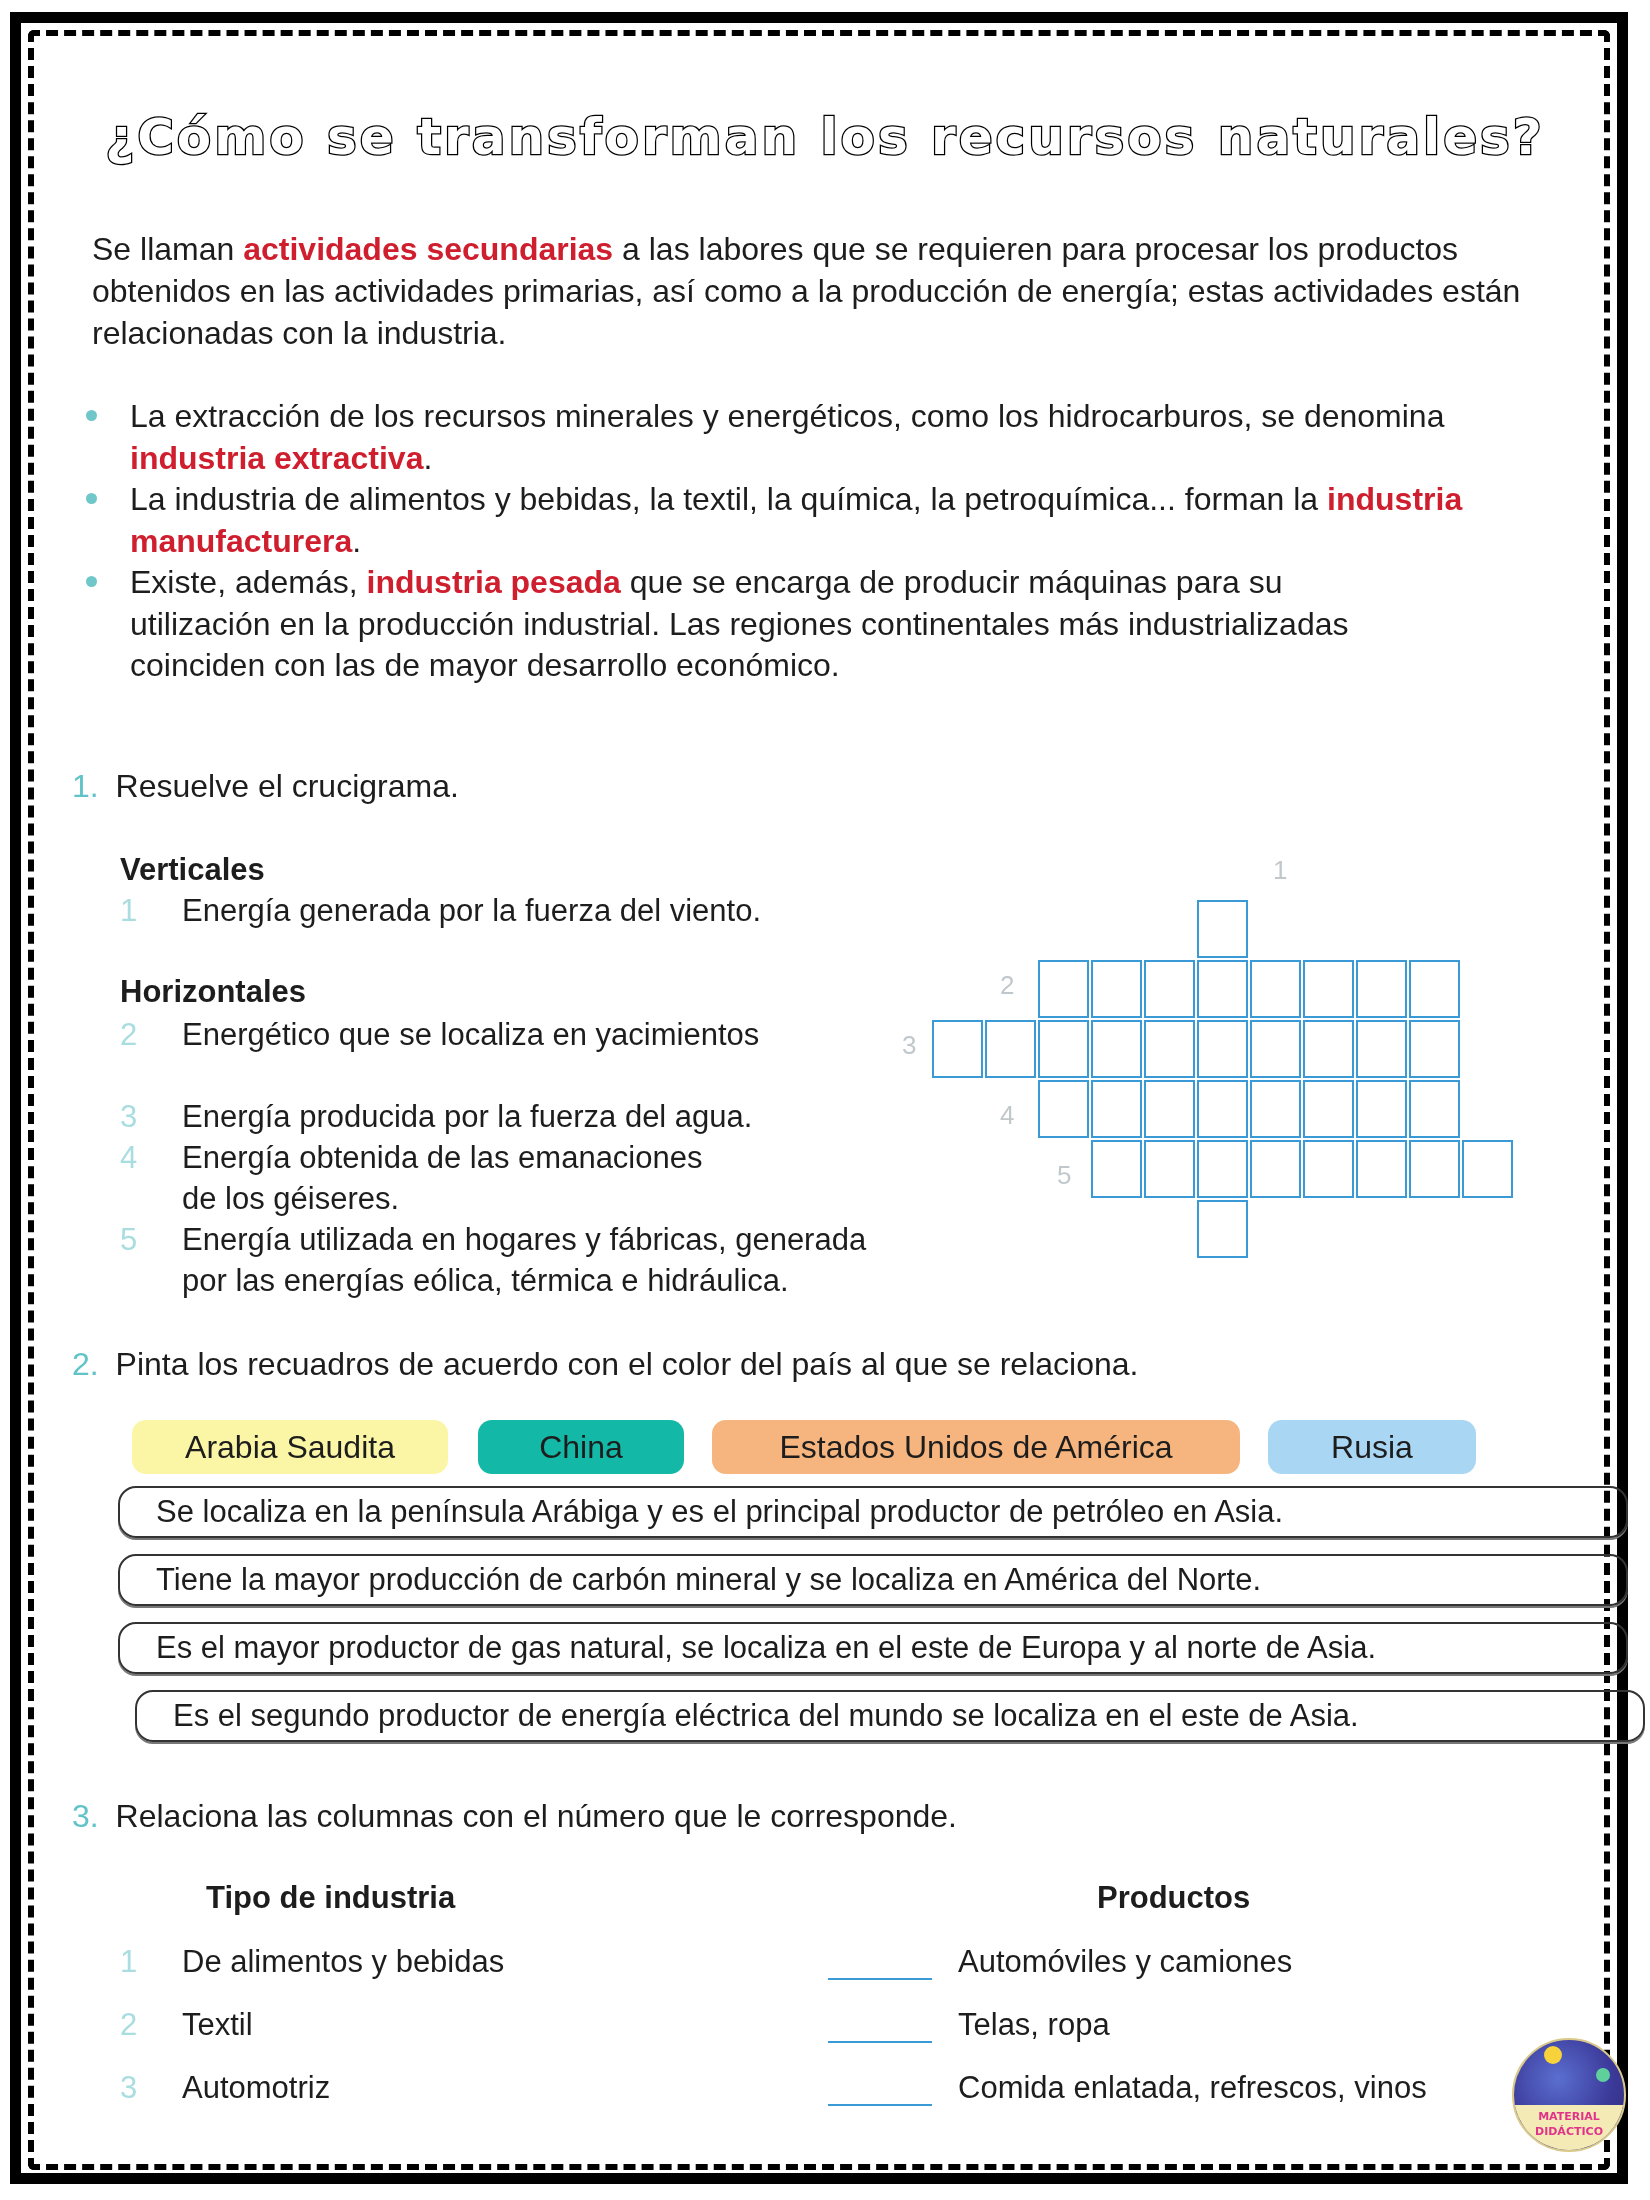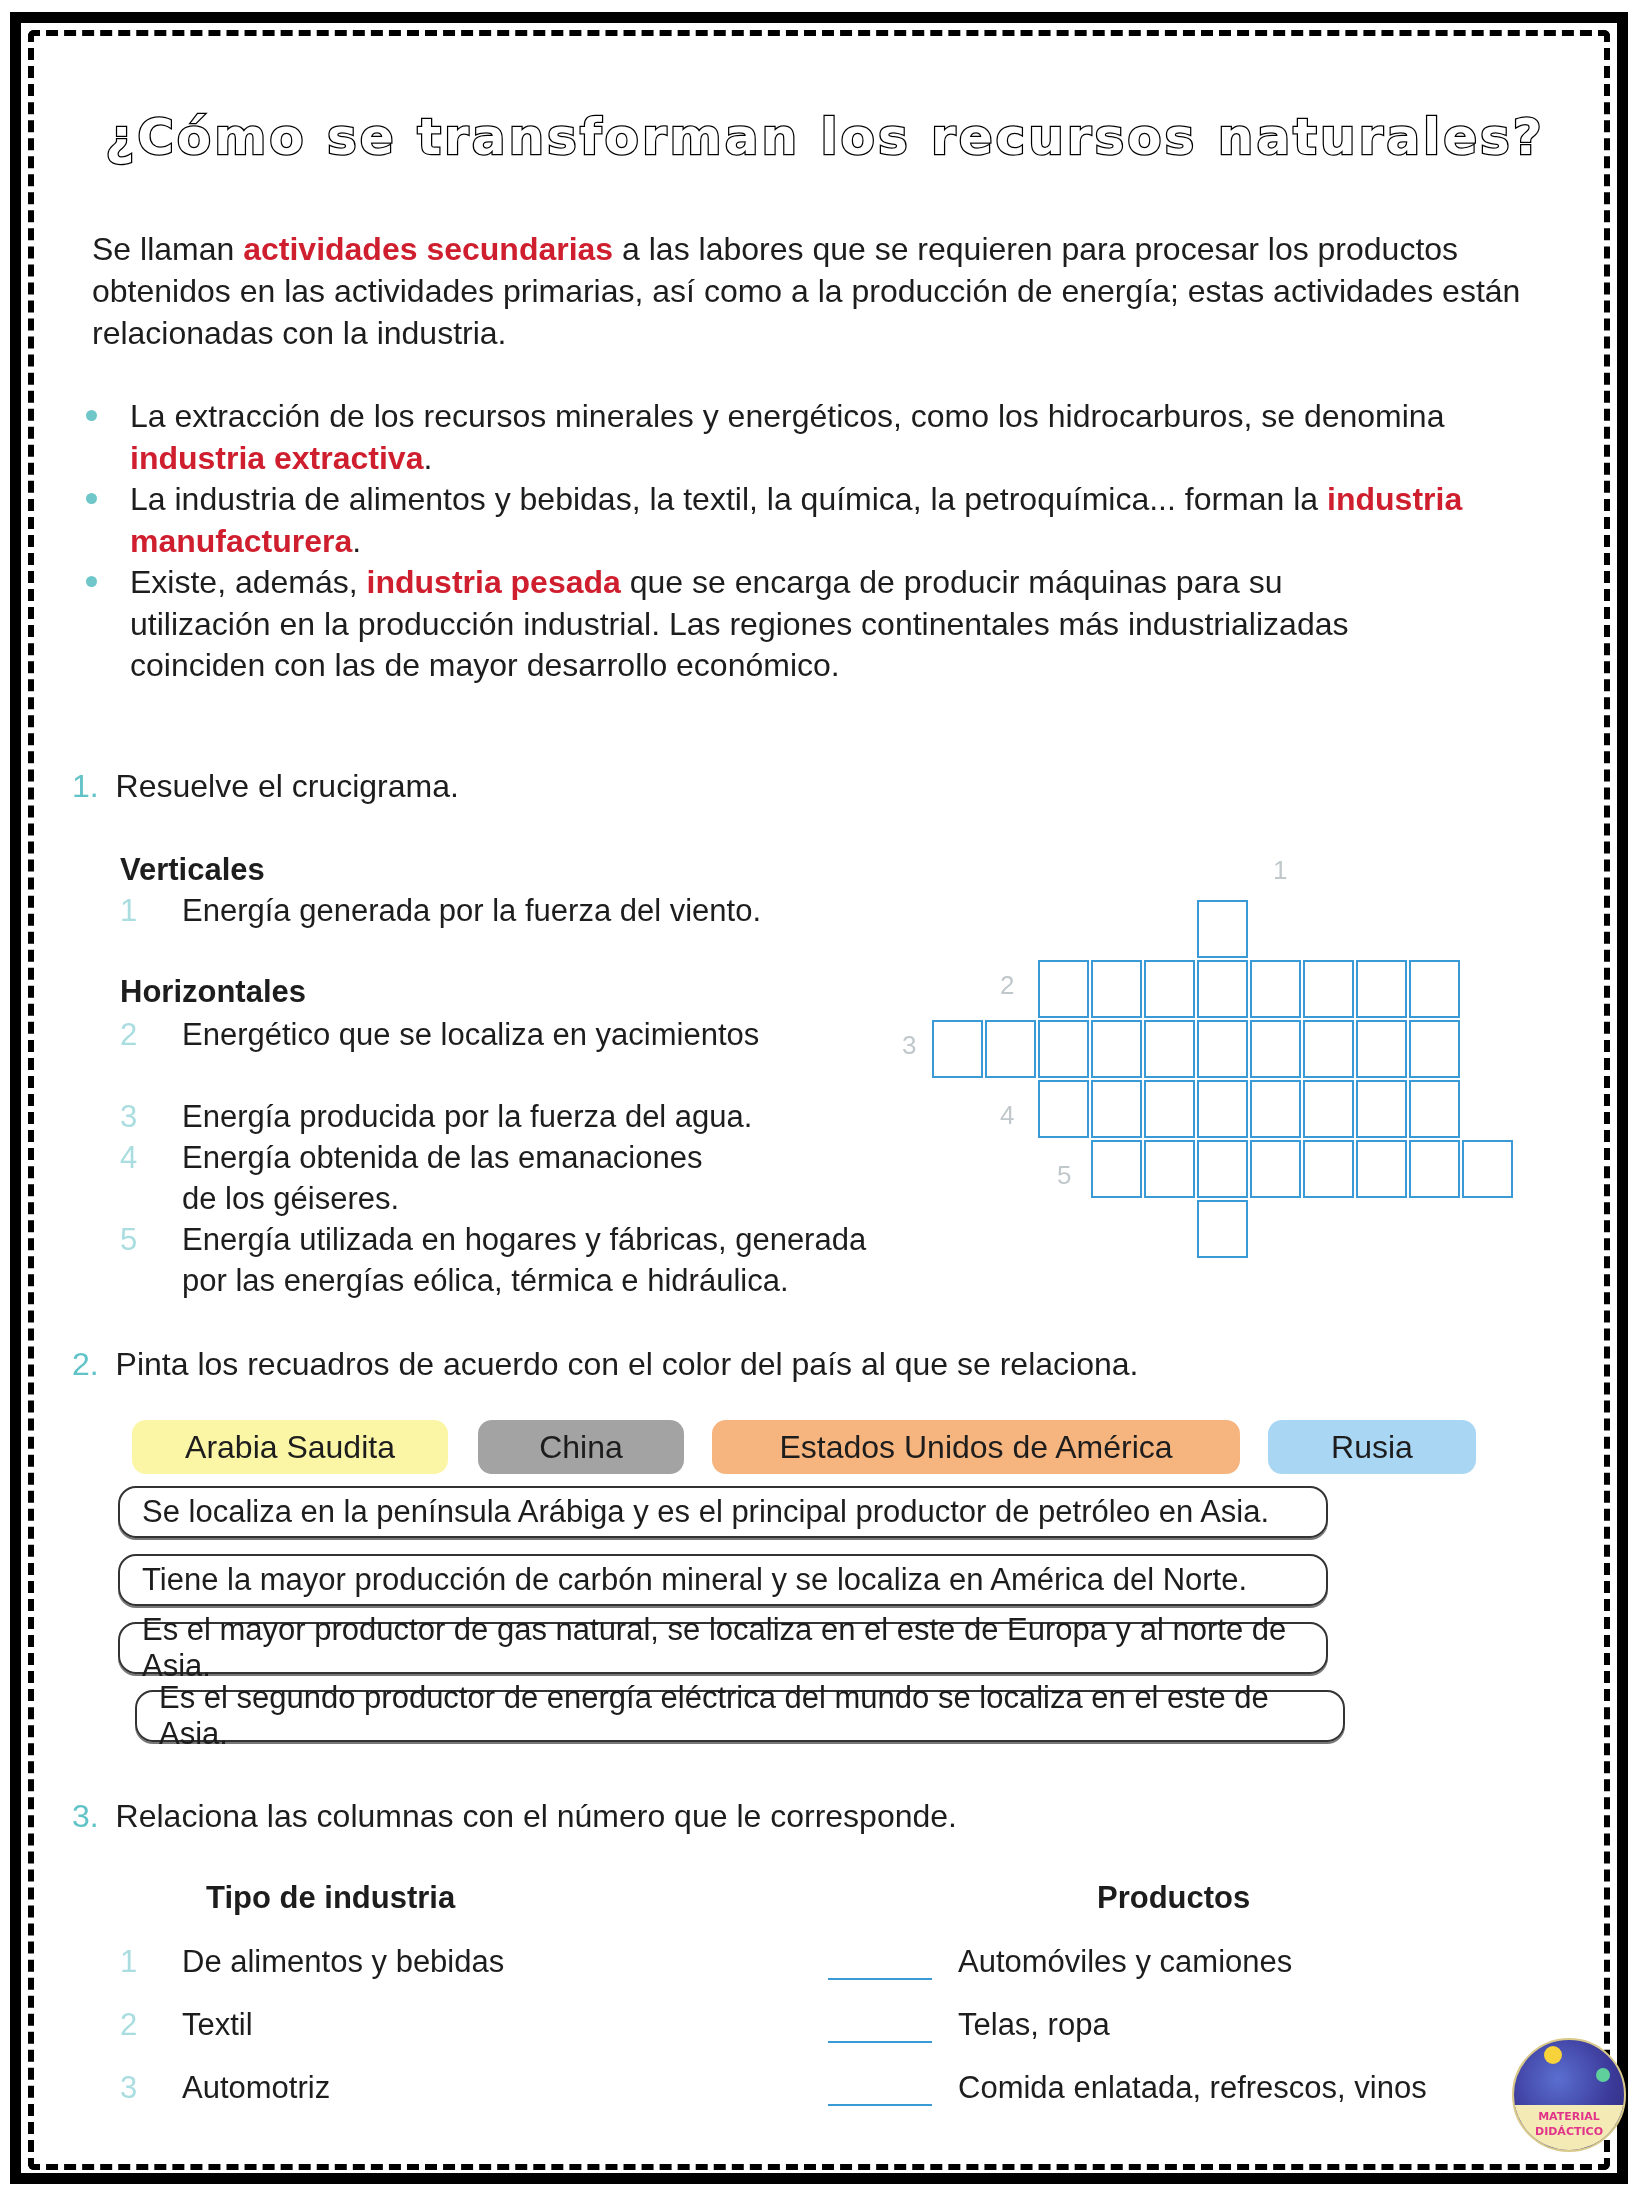--- a/index.html
+++ b/index.html
@@ -37,23 +37,23 @@
 
   
   .cw { position: absolute; left: 0; top: 0; }
   .cell { position: absolute; width: 51px; height: 58px; border: 2.5px solid #3a9ad6; box-sizing: border-box; background: #fff; }
   .cw-num { position: absolute; font-size: 26px; color: #c0c8cc; }
 
   
   .tag { position: absolute; top: 1420px; height: 54px; border-radius: 14px; font-size: 32px;
          display: flex; align-items: center; justify-content: center; }
 
-  .stmt { position: absolute; left: 118px; width: 1210px; height: 52px; border: 2.5px solid #333;
+  .stmt { position: absolute; left: 118px; width: 1510px; height: 52px; border: 2.5px solid #333;
           border-radius: 18px; box-sizing: border-box; font-size: 31px; display: flex; align-items: center;
-          padding-left: 22px; box-shadow: 0 2px 0 #777; }
+          padding-left: 36px; box-shadow: 0 2px 0 #777; }
 
   .col-head { position: absolute; top: 1880px; font-size: 31px; font-weight: bold; }
   .ind { position: absolute; left: 120px; font-size: 31px; }
   .ind .n { position: absolute; left: 0; color: #a9dde0; }
   .ind .t { padding-left: 62px; }
   .prod { position: absolute; left: 958px; font-size: 31px; }
   .blank { position: absolute; left: 828px; width: 104px; height: 0; border-top: 2px solid #3a9ad6; }
 
   .logo { position: absolute; left: 1512px; top: 2038px; width: 110px; height: 110px; border-radius: 50%;
           background: radial-gradient(circle at 40% 35%, #5a6fd0 0%, #3c3a9a 55%, #2b2a6e 100%);
@@ -165,21 +165,21 @@
     <div class="cell" style="left: 1462px; top: 1140px;"></div>
     <div class="cell" style="left: 1197px; top: 1200px;"></div>
   </div>
 
 <div class="q" style="left:72px; top:1346px;">
   <span class="q-num">2.</span>
   <span class="q-text" style="margin-left:8px;">Pinta los recuadros de acuerdo con el color del país al que se relaciona.</span>
 </div>
 
 <div class="tag" id="tag0" style="left: 132px; width: 316px; background: rgb(251, 246, 166);">Arabia Saudita</div>
-<div class="tag" id="tag1" style="left: 478px; width: 206px; background: #a3a3a3;">China</div>
+<div class="tag" id="tag1" style="left: 478px; width: 206px; background: #14b8a6;">China</div>
 <div class="tag" id="tag2" style="left: 712px; width: 528px; background: rgb(246, 181, 126);">Estados Unidos de América</div>
 <div class="tag" id="tag3" style="left: 1268px; width: 208px; background: rgb(169, 214, 243);">Rusia</div>
 
 <div class="stmt" style="top:1486px;">Se localiza en la península Arábiga y es el principal productor de petróleo en Asia.</div>
 <div class="stmt" style="top:1554px;">Tiene la mayor producción de carbón mineral y se localiza en América del Norte.</div>
 <div class="stmt" style="top:1622px;">Es el mayor productor de gas natural, se localiza en el este de Europa y al norte de Asia.</div>
 <div class="stmt" style="top:1690px;margin-left:17px;">Es el segundo productor de energía eléctrica del mundo se localiza en el este de Asia.</div>
 
 <div class="q" style="left:72px; top:1798px;">
   <span class="q-num">3.</span>

